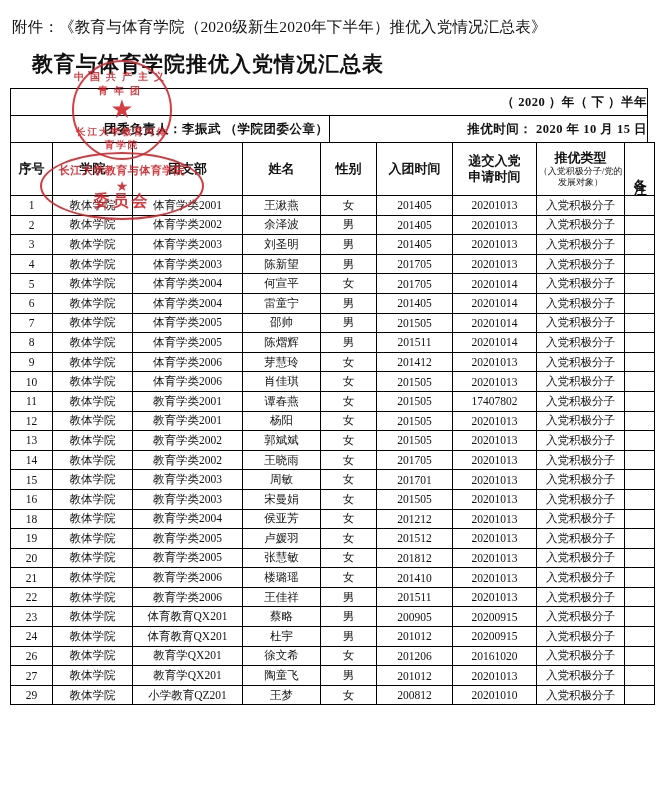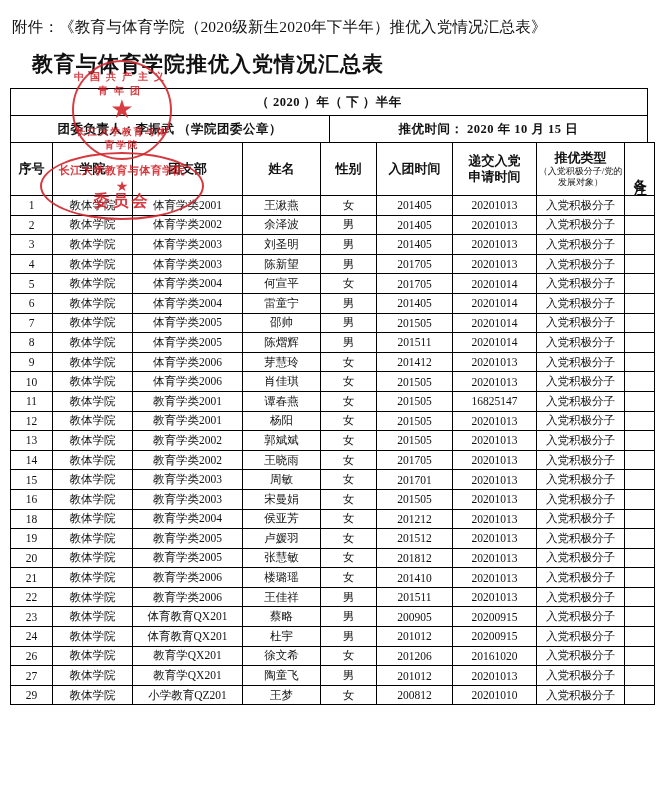--- a/index.html
+++ b/index.html
@@ -86,21 +86,21 @@
   .seal-oval .star{
     position:absolute;left:50%;top:50%;transform:translate(-50%,-50%);
     font-size:14px;
   }
   
   table{border-collapse:collapse;width:638px;margin:0 auto;table-layout:fixed;}
   td,th{border:1px solid #000;padding:0;}
   .meta td{
     height:26px;
     font-size:12.5px;
-    text-align:center;
+    text-align:right;
     font-weight:bold;
     letter-spacing:.5px;
   }
   .main{margin-top:-1px;}
   .main th{
     font-size:13px;
     font-weight:bold;
     height:52px;
     text-align:center;
     vertical-align:middle;
@@ -314,21 +314,21 @@
           <td>入党积极分子</td>
           <td></td>
         </tr>
         <tr>
           <td>11</td>
           <td>教体学院</td>
           <td>教育学类2001</td>
           <td>谭春燕</td>
           <td>女</td>
           <td>201505</td>
-          <td>16825147</td>
+          <td>17407802</td>
           <td>入党积极分子</td>
           <td></td>
         </tr>
         <tr>
           <td>12</td>
           <td>教体学院</td>
           <td>教育学类2001</td>
           <td>杨阳</td>
           <td>女</td>
           <td>201505</td>

